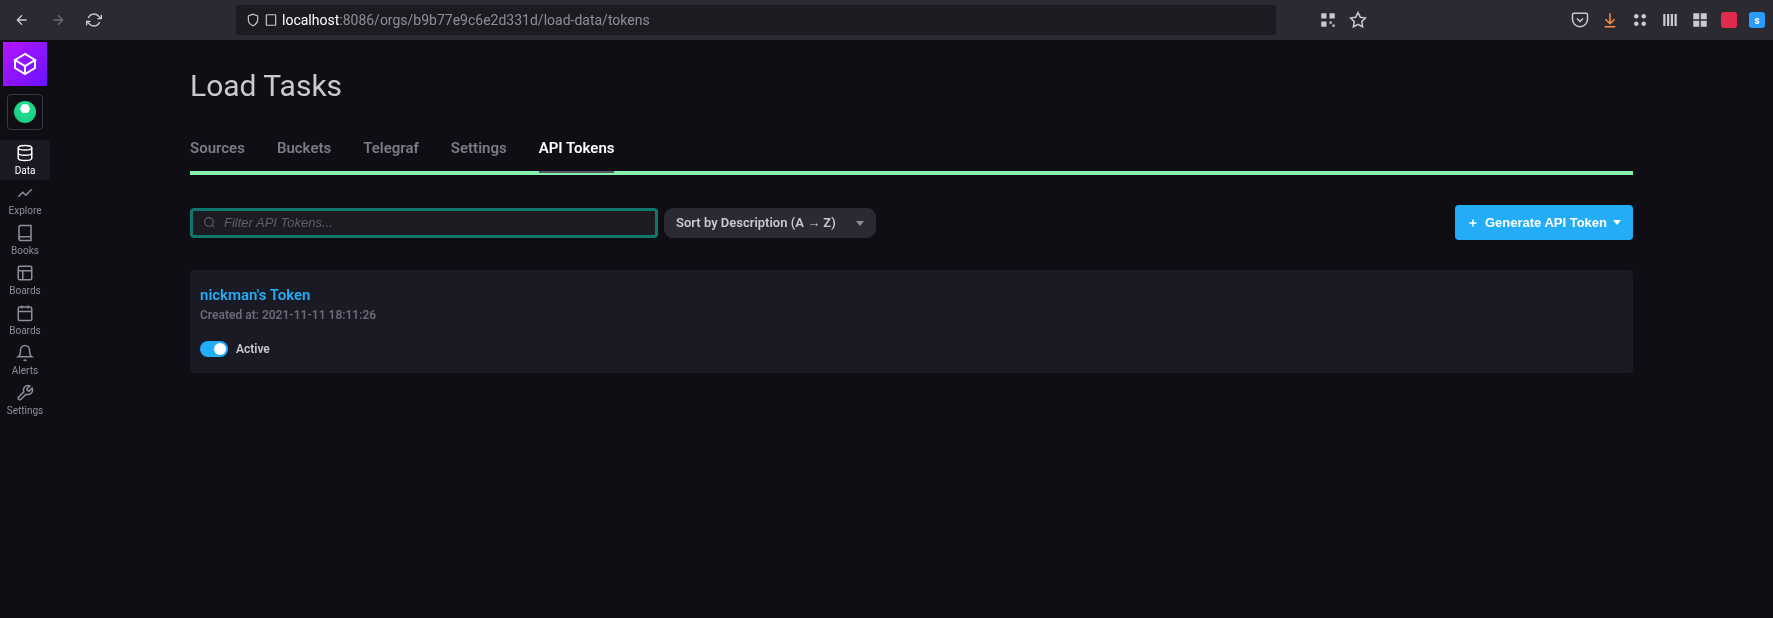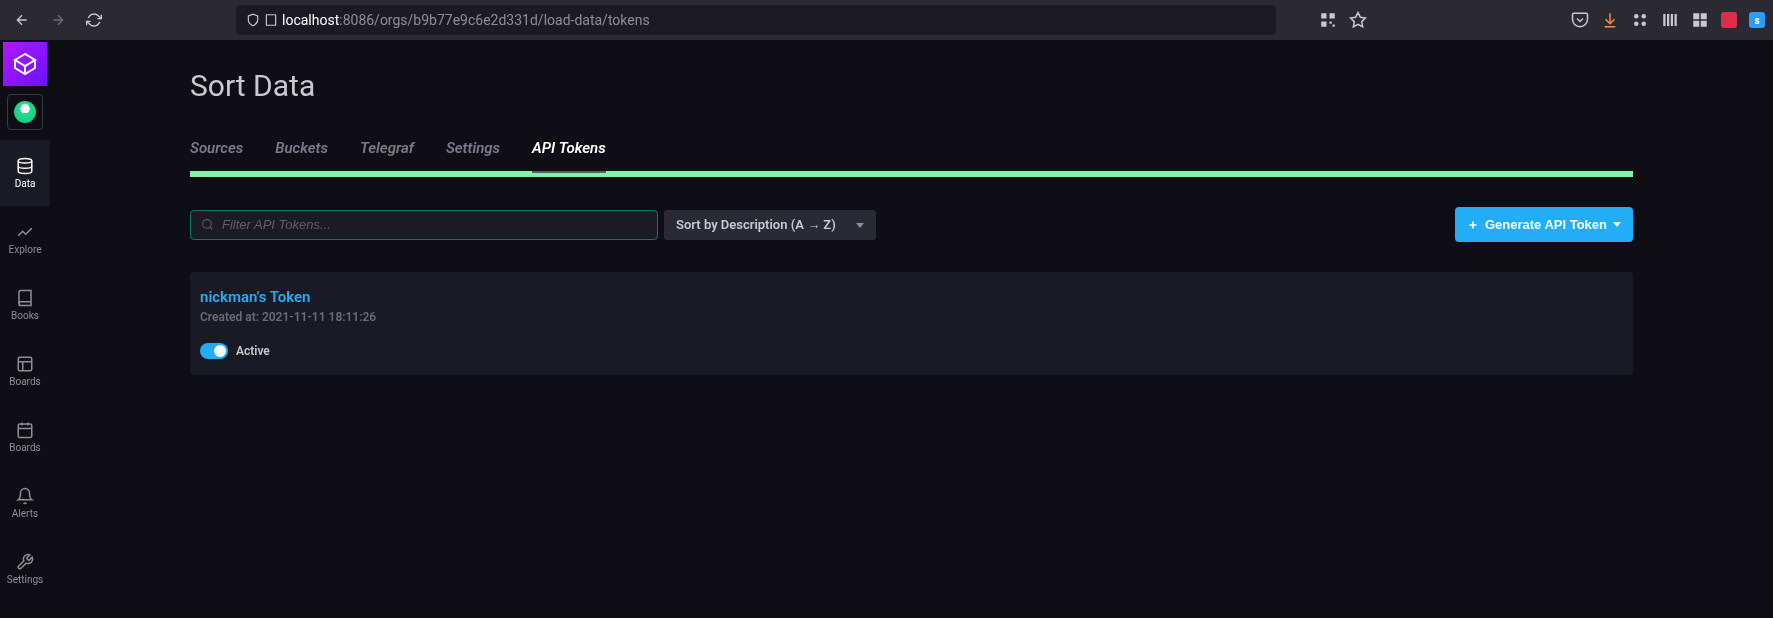--- a/index.html
+++ b/index.html
@@ -114,21 +114,21 @@
     .avatar-circle::before {
       content: '';
       position: absolute;
       width: 8px; height: 8px;
       border-radius: 50%;
       background: #fff;
       top: 3px; left: 7px;
     }
     .sidebar-item {
       width: 50px;
-      height: 66px;
+      height: 40px;
       display: flex;
       flex-direction: column;
       align-items: center;
       justify-content: center;
       gap: 3px;
       color: #8e8e99;
       cursor: pointer;
       font-size: 10px;
     }
     .sidebar-item.active {
@@ -146,23 +146,22 @@
     }
     .page-title {
       font-size: 30px;
       font-weight: 400;
       color: #c9c9d0;
       margin-bottom: 36px;
     }
     .tabs {
       display: flex;
       gap: 32px;
-      border-bottom: 6px solid #86efac;
+      border-bottom: 4px solid #86efac;
       margin-bottom: 30px;
-      font-style: italic;
     }
     .tab {
       padding: 0 0 14px 0;
       font-size: 15px;
       font-weight: 600;
       color: #7b7b88;
       cursor: pointer;
       margin-bottom: -2px;
     }
     .tab.active {
@@ -174,21 +173,21 @@
     .toolbar {
       display: flex;
       align-items: center;
       gap: 6px;
       margin-bottom: 30px;
     }
     .search-wrap {
       flex: 0 0 468px;
       height: 30px;
       background: #1c1b22;
-      border: 1px solid #0f766e;
+      border: 3px solid #0f766e;
       border-radius: 4px;
       display: flex;
       align-items: center;
       padding: 0 10px;
       gap: 8px;
     }
     .search-wrap svg { width: 13px; height: 13px; color: #5f5f6b; }
     .search-input {
       flex: 1;
       background: transparent;
@@ -196,21 +195,21 @@
       outline: none;
       color: #c9c9d0;
       font-size: 13px;
       font-style: italic;
     }
     .search-input::placeholder { color: #5f5f6b; font-style: italic; }
     .sort-select {
       height: 30px;
       background: #2a2a35;
       border: none;
-      border-radius: 3px;
+      border-radius: 9px;
       padding: 0 40px 0 12px;
       color: #c9c9d0;
       font-size: 13px;
       font-weight: 600;
       display: flex;
       align-items: center;
       position: relative;
       cursor: pointer;
     }
     .sort-select::after {
@@ -438,21 +437,21 @@
     </div>
     <div class="sidebar-item">
       <svg viewBox="0 0 24 24" fill="none" stroke="currentColor" stroke-width="2">
           <path d="M14.7 6.3a1 1 0 000 1.4l1.6 1.6a1 1 0 001.4 0l3.77-3.77a6 6 0 01-7.94 7.94l-6.91 6.91a2.12 2.12 0 01-3-3l6.91-6.91a6 6 0 017.94-7.94l-3.76 3.76z"></path>
         </svg>
       <span class="sidebar-item-label">Settings</span>
     </div>
   </div>
 
   <div class="main">
-    <h1 class="page-title">Sort Data</h1>
+    <h1 class="page-title">Load Tasks</h1>
 
     <div class="tabs">
       <div class="tab">Sources</div>
       <div class="tab">Buckets</div>
       <div class="tab">Telegraf</div>
       <div class="tab">Settings</div>
       <div class="tab active">API Tokens</div>
     </div>
 
     <div class="toolbar">

